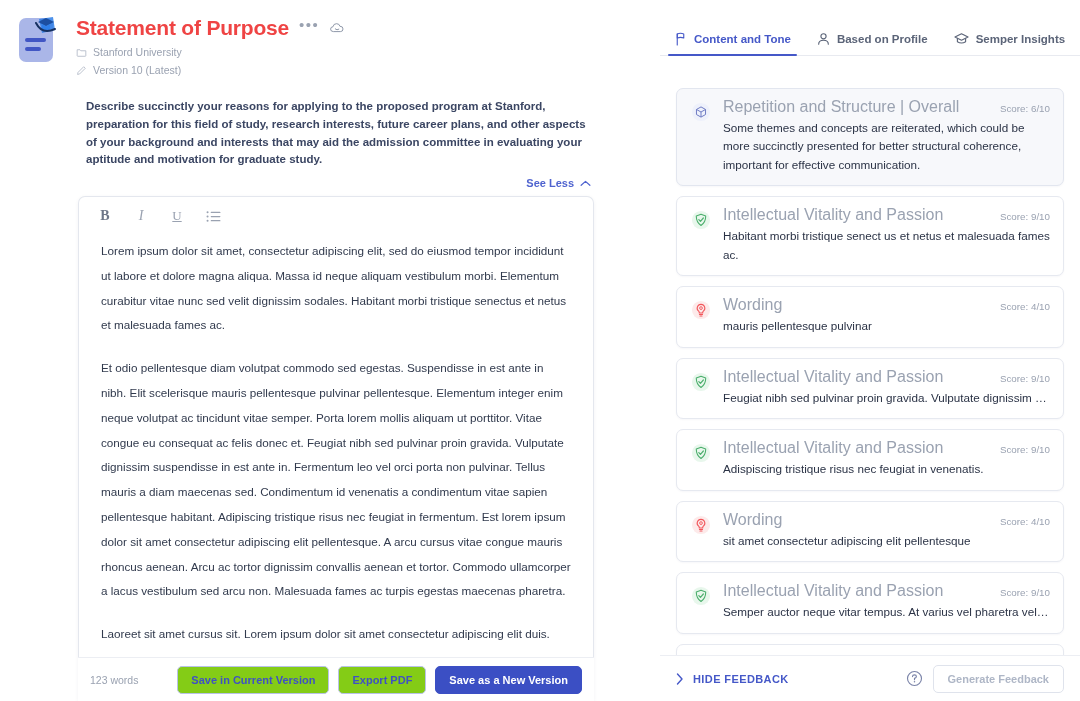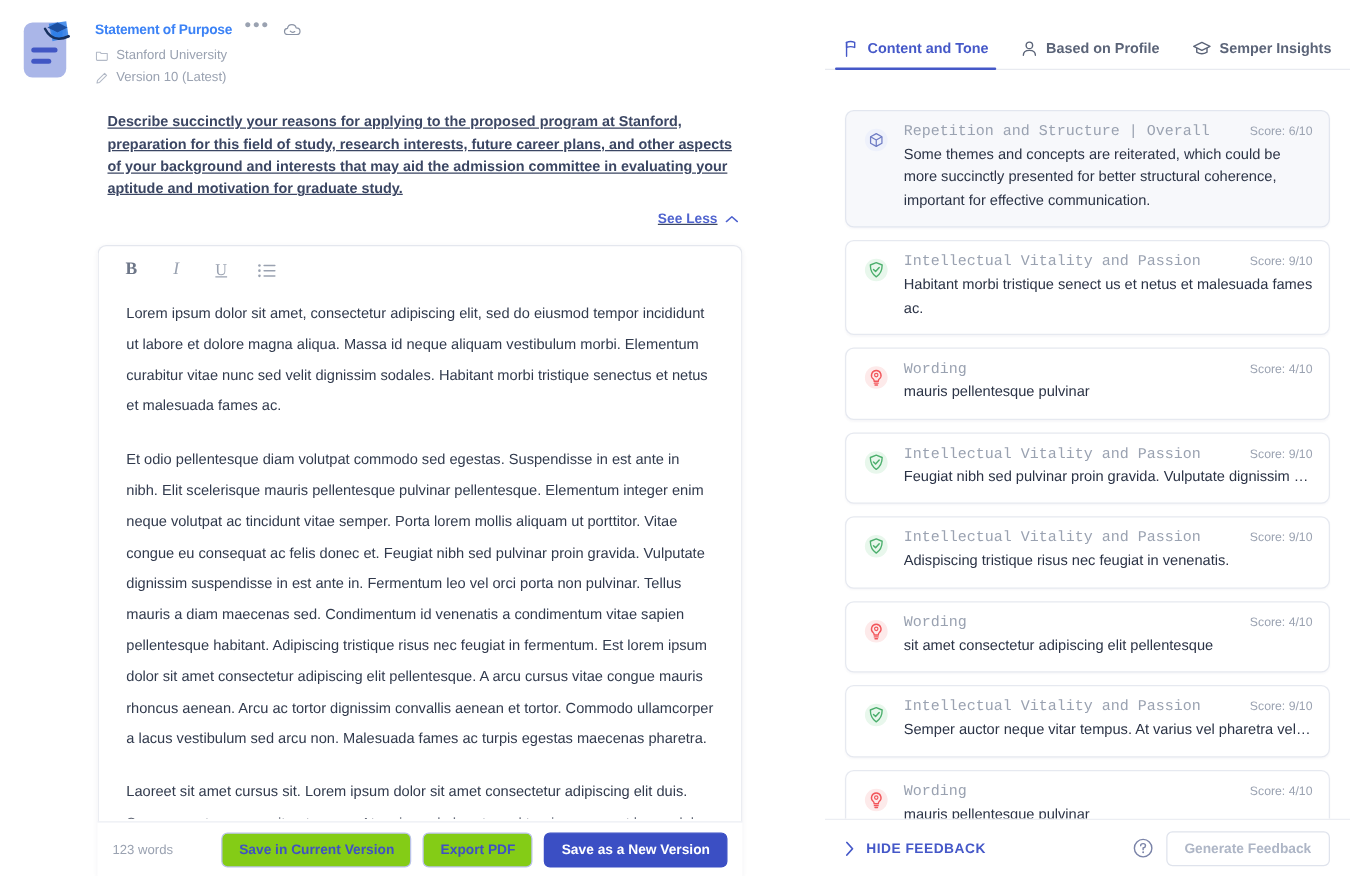--- a/index.html
+++ b/index.html
@@ -27,36 +27,36 @@
     background: #aab6e8;
   }
   .logo-line { position: absolute; left: 11px; height: 4px; border-radius: 2px; background: #4156c4; }
   .logo-line.l1 { top: 24px; width: 21px; }
   .logo-line.l2 { top: 33px; width: 16px; }
   .logo-badge { position: absolute; right: -1px; top: 0px; }
 
   .doc-meta { padding-top: 2px; }
   .title-row { display: flex; align-items: center; gap: 10px; }
   .doc-title {
-    font-size: 11px; font-weight: bold; color: #3b82f6; letter-spacing: -0.2px;
+    font-size: 21px; font-weight: bold; color: #ef4444; letter-spacing: -0.2px;
   }
   .ellipsis-btn {
     color: #9aa2b1; font-size: 15px; letter-spacing: 1.5px; line-height: 10px;
     cursor: pointer; padding-bottom: 6px;
   }
   .cloud-btn { cursor: pointer; display: flex; align-items: center; }
   .meta-line {
     display: flex; align-items: center; gap: 6px;
     font-size: 10.5px; color: #9aa2b1; margin-top: 6px;
   }
   .meta-line .mi { display: flex; width: 11px; }
 
   .prompt-block {
     margin: 22px 0 0 86px; width: 505px;
-    font-size: 11.5px; font-weight: bold; line-height: 1.55; color: #3b4663; text-decoration: underline;
+    font-size: 11.5px; font-weight: bold; line-height: 1.55; color: #3b4663;
   }
   .see-less {
     text-align: right; margin-top: 6px;
     font-size: 11px; font-weight: bold; color: #4f63cf; cursor: pointer;
     display: flex; justify-content: flex-end; align-items: center; gap: 6px;
   }
 
   .editor-card {
     position: absolute; left: 78px; top: 196px;
     width: 516px; height: 505px;
@@ -122,21 +122,21 @@
     padding: 9px 13px 11px 13px; margin-bottom: 10px;
     display: flex; gap: 11px; align-items: flex-start;
     box-shadow: 0 1px 2px rgba(30,40,80,0.035);
     cursor: pointer;
   }
   .fcard.highlight { background: #f7f8fb; border-color: #e2e6ef; }
   .fc-icon { flex: 0 0 22px; width: 22px; height: 22px; margin-top: 3px;
     display: flex; align-items: center; justify-content: center; }
   .fc-main { flex: 1; min-width: 0; }
   .fc-top { display: flex; justify-content: space-between; align-items: baseline; gap: 10px; }
-  .fc-cat { font-size: 12px; color: #9aa2b1; font-family: Liberation Mono, monospace; }
+  .fc-cat { font-size: 16px; color: #9aa2b1; }
   .fc-score { font-size: 9.8px; color: #9aa2b1; white-space: nowrap; }
   .fc-text {
     font-size: 11.7px; color: #2b3346; line-height: 1.58; margin-top: 3px;
     overflow: hidden; text-overflow: ellipsis;
   }
   .fc-text.clip { white-space: nowrap; }
 
   .feedback-footer {
     position: absolute; left: 0; right: 0; bottom: 0; height: 46px;
     border-top: 1px solid #eceef3; background: #fff;

